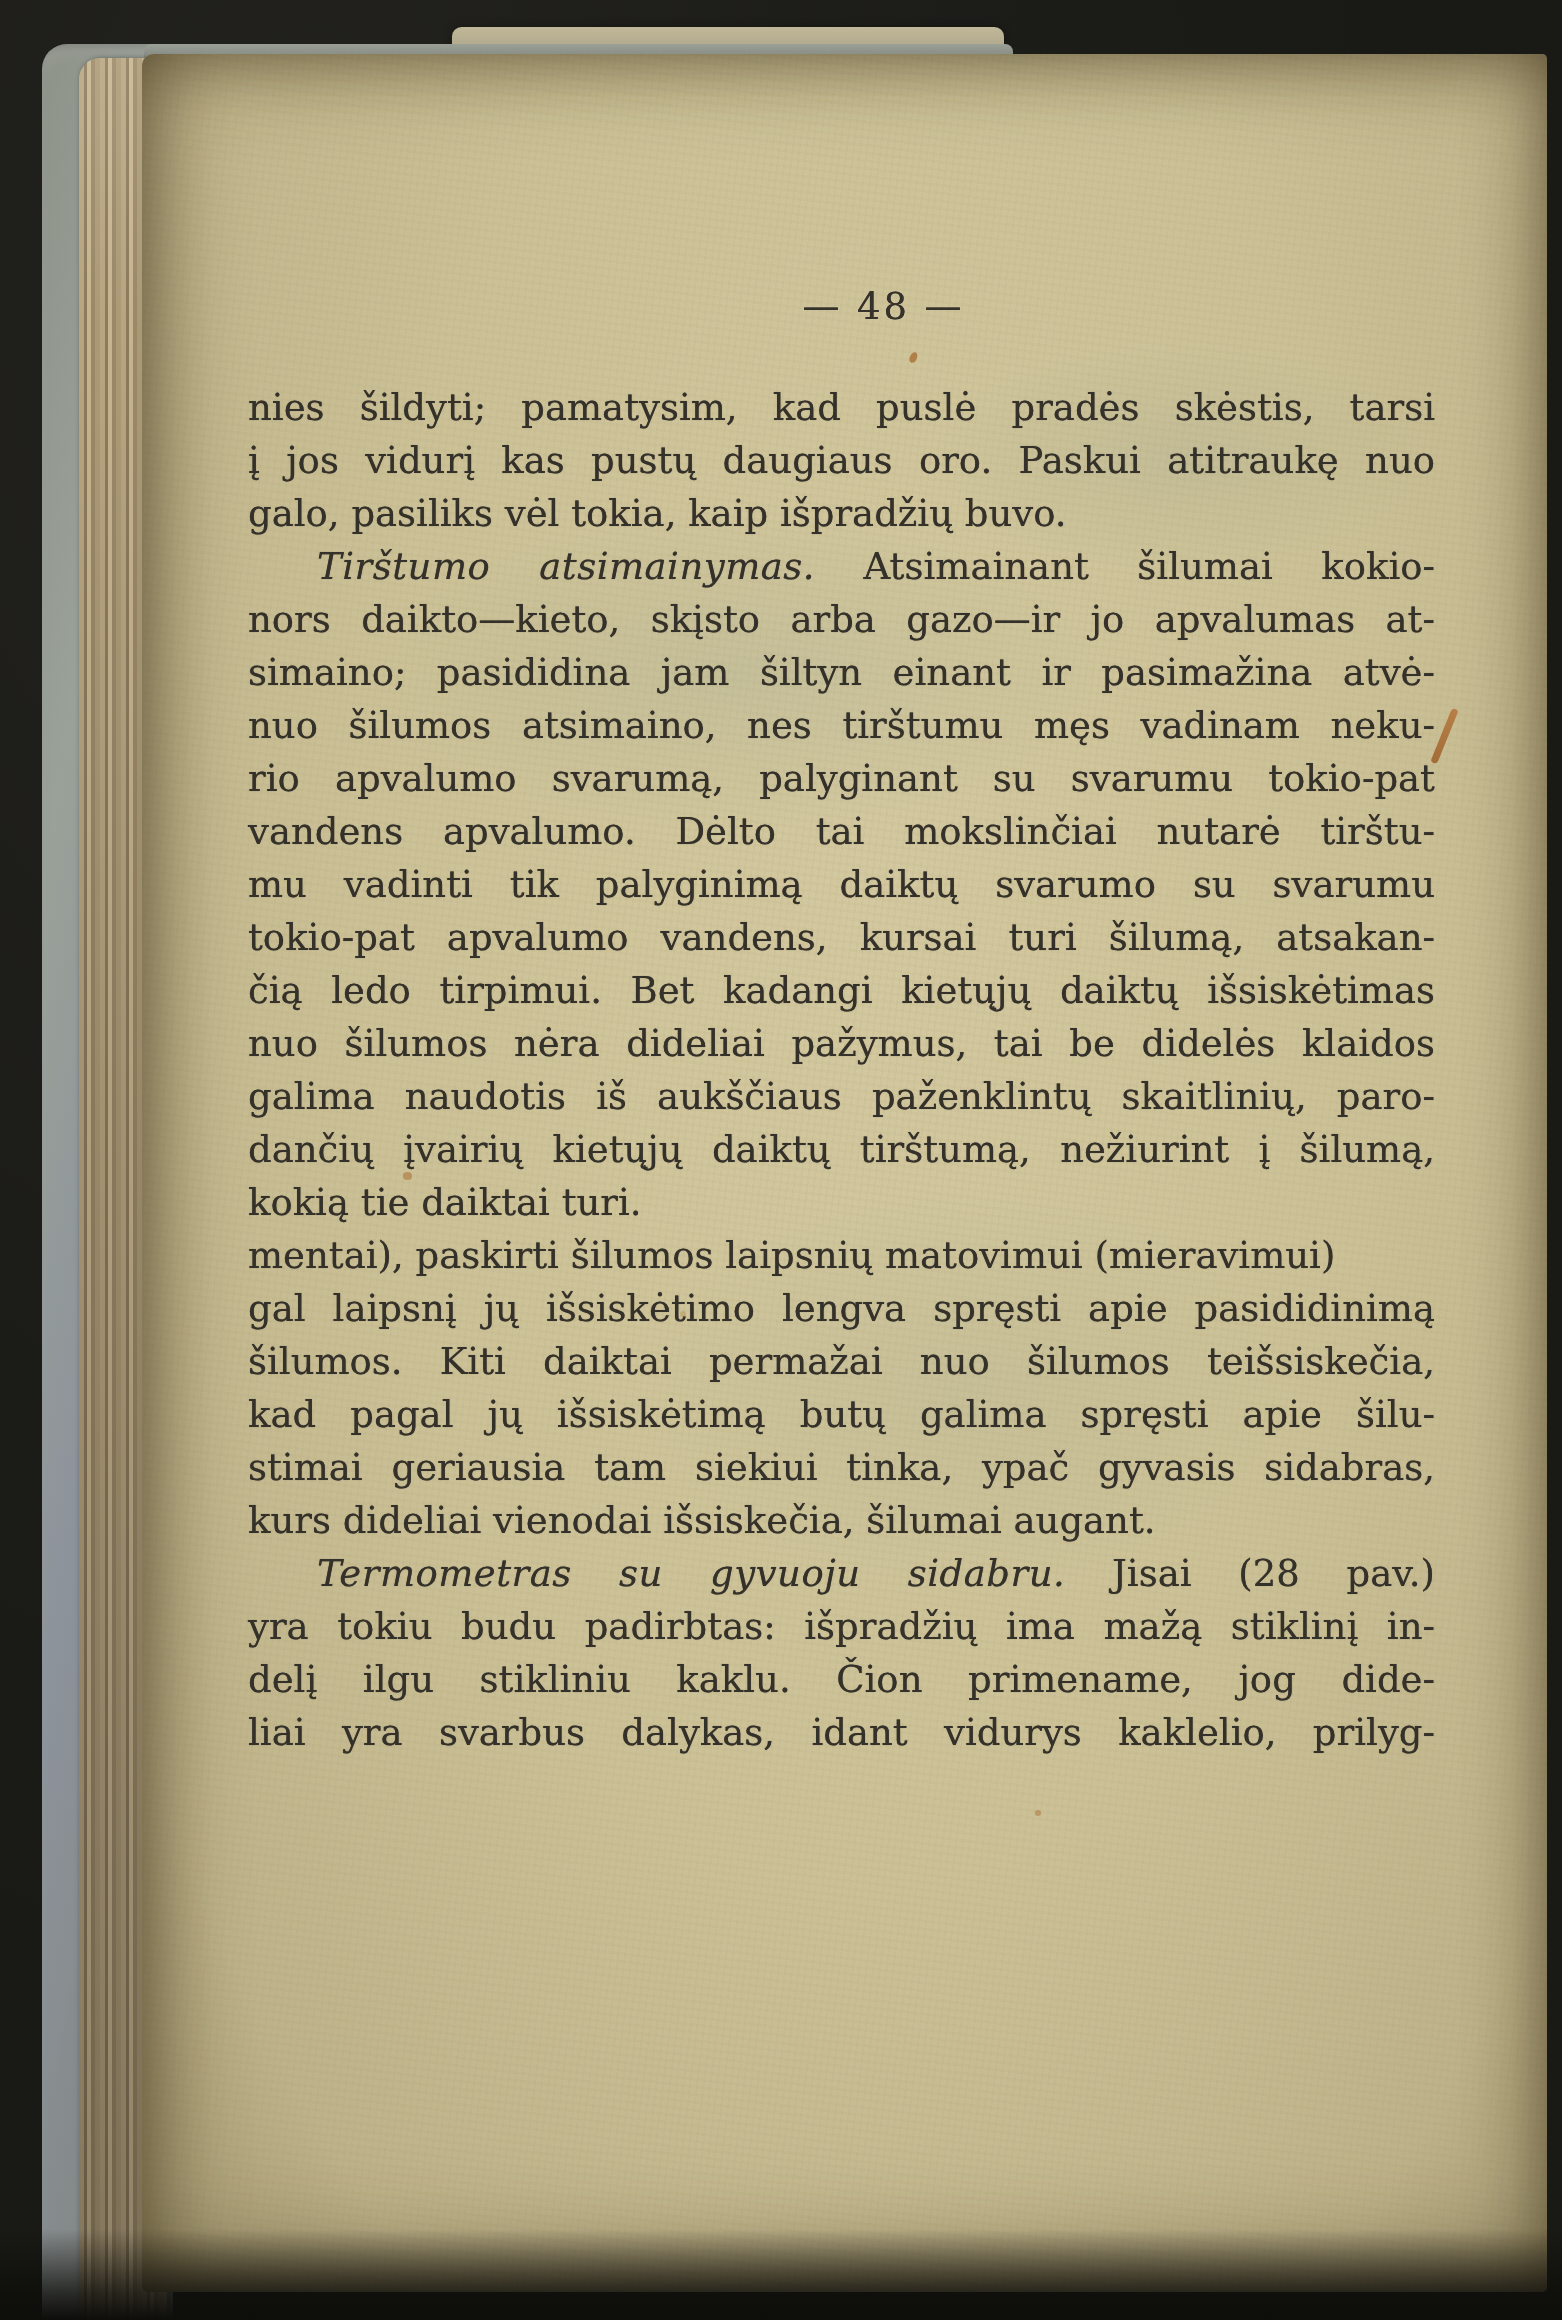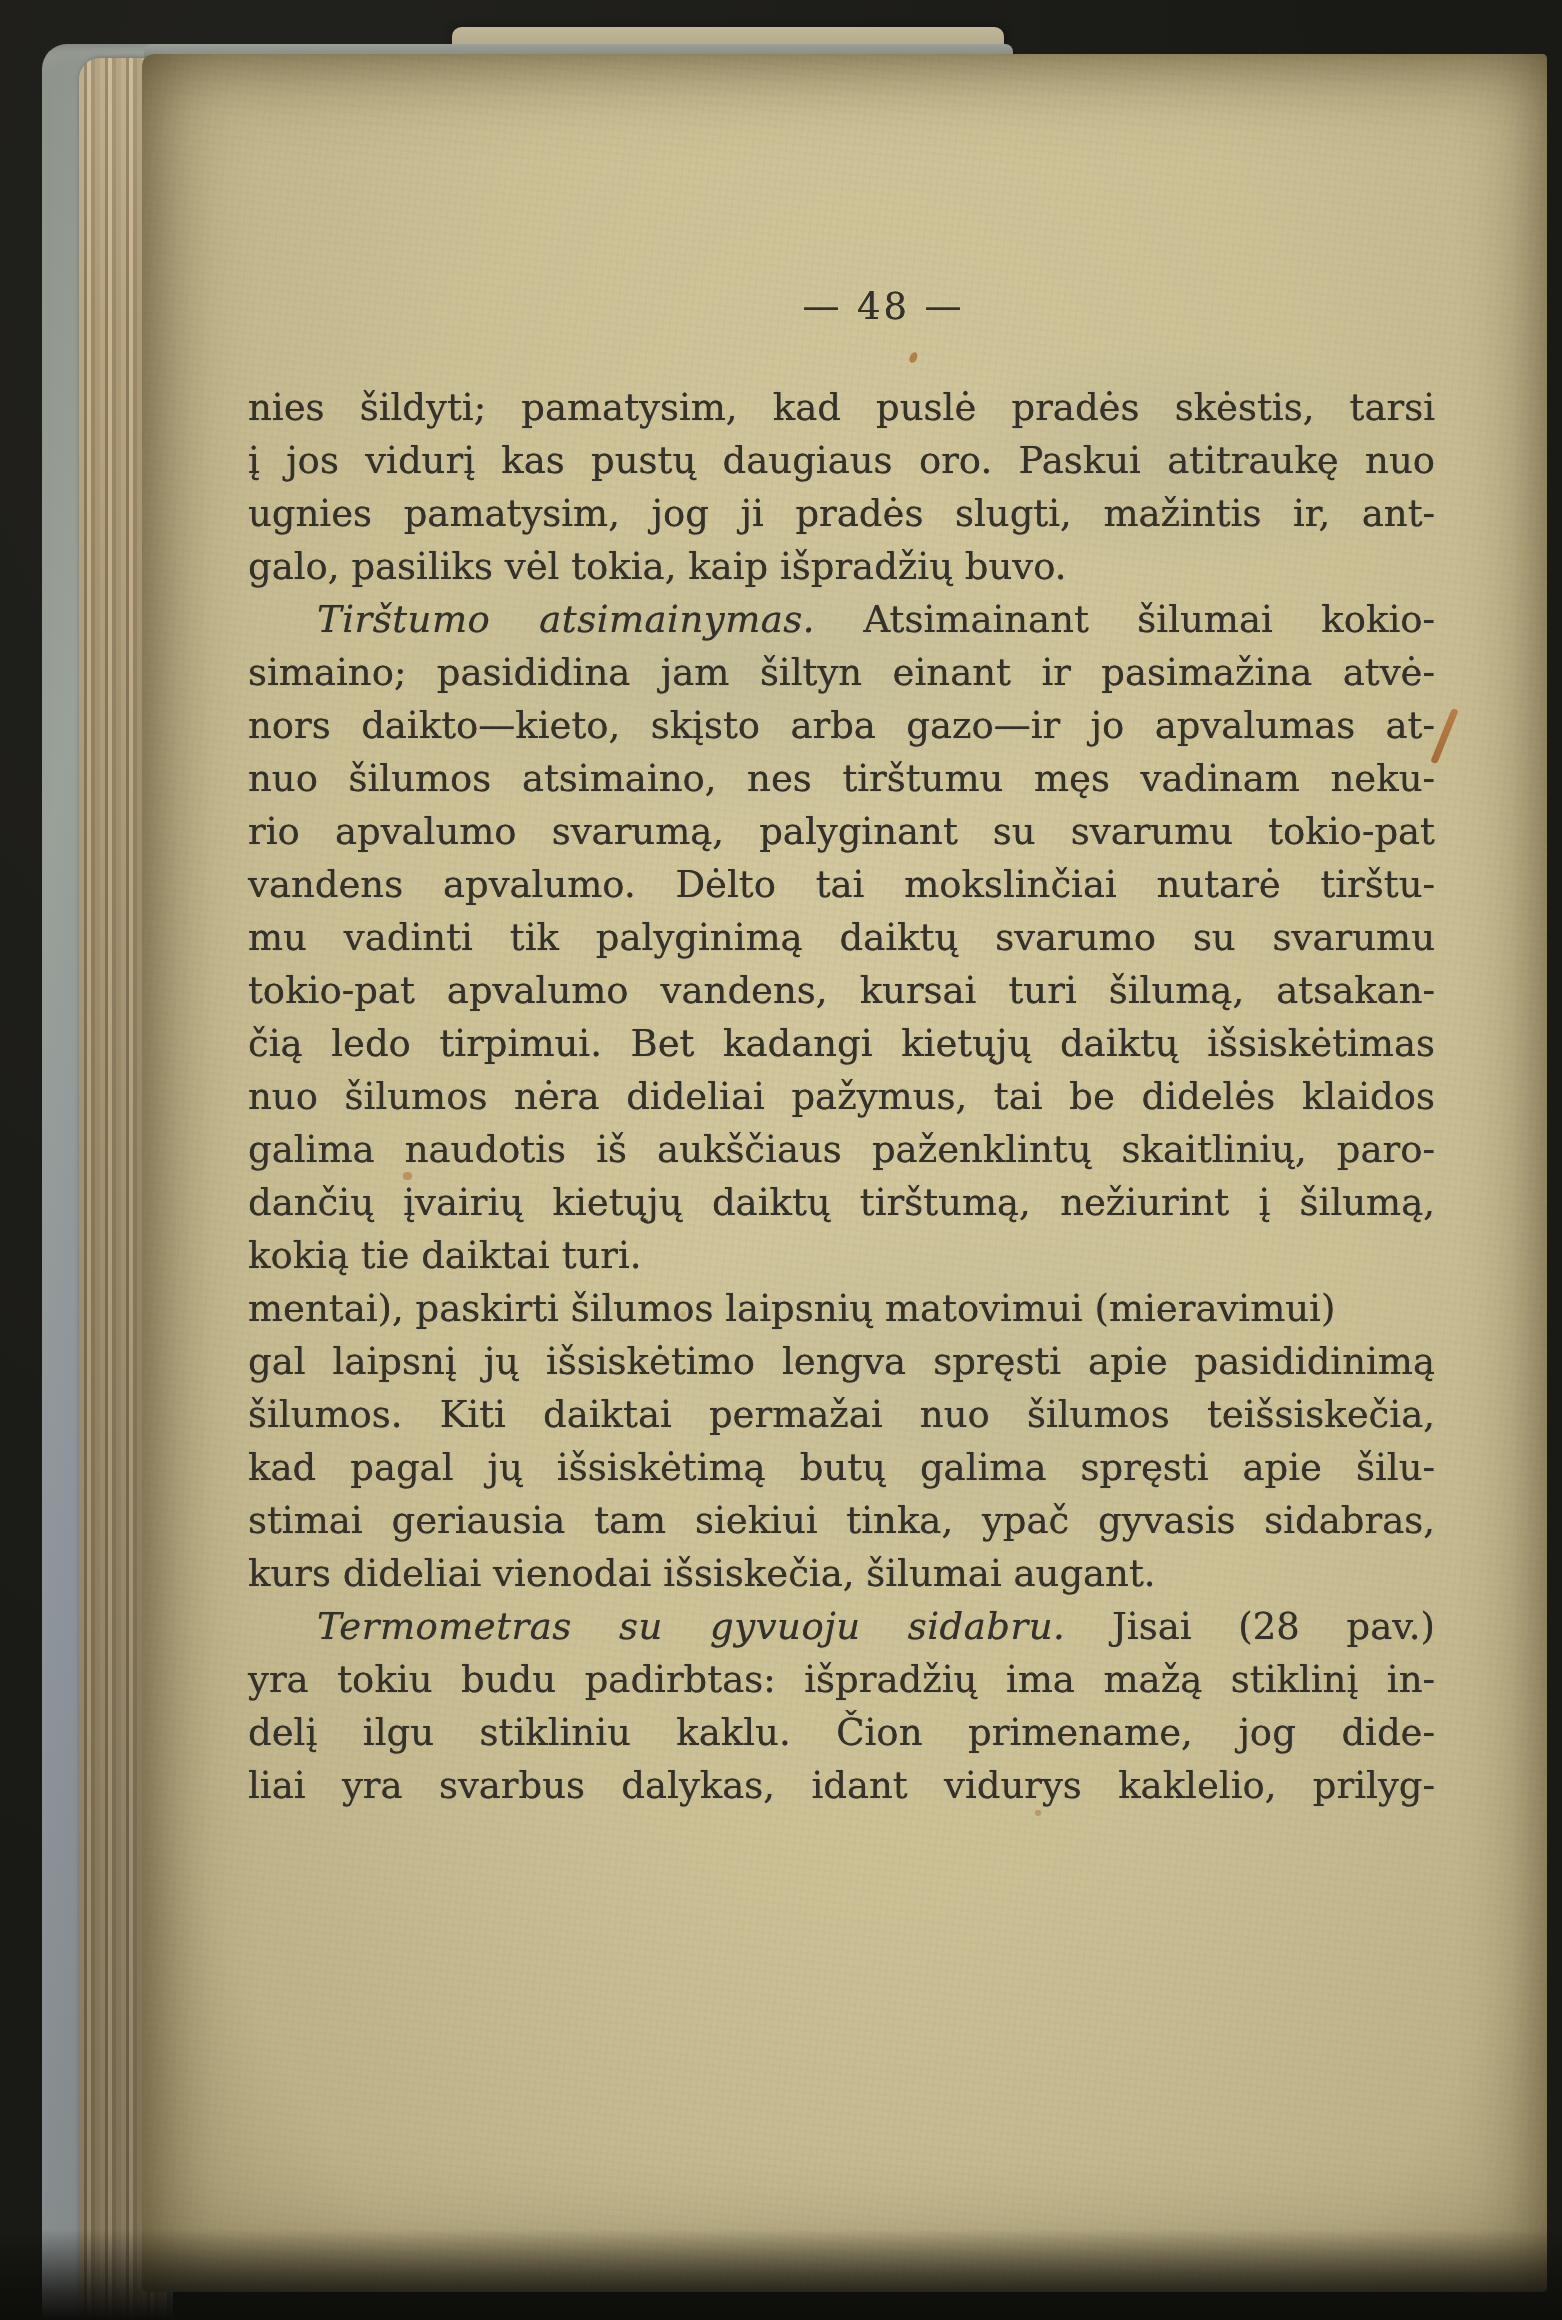--- a/index.html
+++ b/index.html
@@ -111,25 +111,24 @@
   <div class="page">
     <div class="tint a"></div>
     <div class="tint b"></div>
     <div class="tint c"></div>
 
     <div class="pagenum">— 48 —</div>
 
     <div class="textblock">
         <div class="line just"><span>nies šildyti; pamatysim, kad puslė pradės skėstis, tarsi</span></div>
         <div class="line just"><span>į jos vidurį kas pustų daugiaus oro. Paskui atitraukę nuo</span></div>
-        <div class="line just"><span>ugnies pamatysim, jog ji pradės slugti, mažintis ir, ant-</span></div>
         <div class="line"><span>galo, pasiliks vėl tokia, kaip išpradžių buvo.</span></div>
         <div class="line just indent"><span class="it">Tirštumo atsimainymas.</span><span> Atsimainant šilumai kokio-</span></div>
+        <div class="line just"><span>nors daikto—kieto, skįsto arba gazo—ir jo apvalumas at-</span></div>
         <div class="line just"><span>simaino; pasididina jam šiltyn einant ir pasimažina atvė-</span></div>
-        <div class="line just"><span>nors daikto—kieto, skįsto arba gazo—ir jo apvalumas at-</span></div>
         <div class="line just"><span>nuo šilumos atsimaino, nes tirštumu męs vadinam neku-</span></div>
         <div class="line just"><span>rio apvalumo svarumą, palyginant su svarumu tokio-pat</span></div>
         <div class="line just"><span>vandens apvalumo. Dėlto tai mokslinčiai nutarė tirštu-</span></div>
         <div class="line just"><span>mu vadinti tik palyginimą daiktų svarumo su svarumu</span></div>
         <div class="line just"><span>tokio-pat apvalumo vandens, kursai turi šilumą, atsakan-</span></div>
         <div class="line just"><span>čią ledo tirpimui. Bet kadangi kietųjų daiktų išsiskėtimas</span></div>
         <div class="line just"><span>nuo šilumos nėra dideliai pažymus, tai be didelės klaidos</span></div>
         <div class="line just"><span>galima naudotis iš aukščiaus paženklintų skaitlinių, paro-</span></div>
         <div class="line just"><span>dančių įvairių kietųjų daiktų tirštumą, nežiurint į šilumą,</span></div>
         <div class="line"><span>kokią tie daiktai turi.</span></div>

